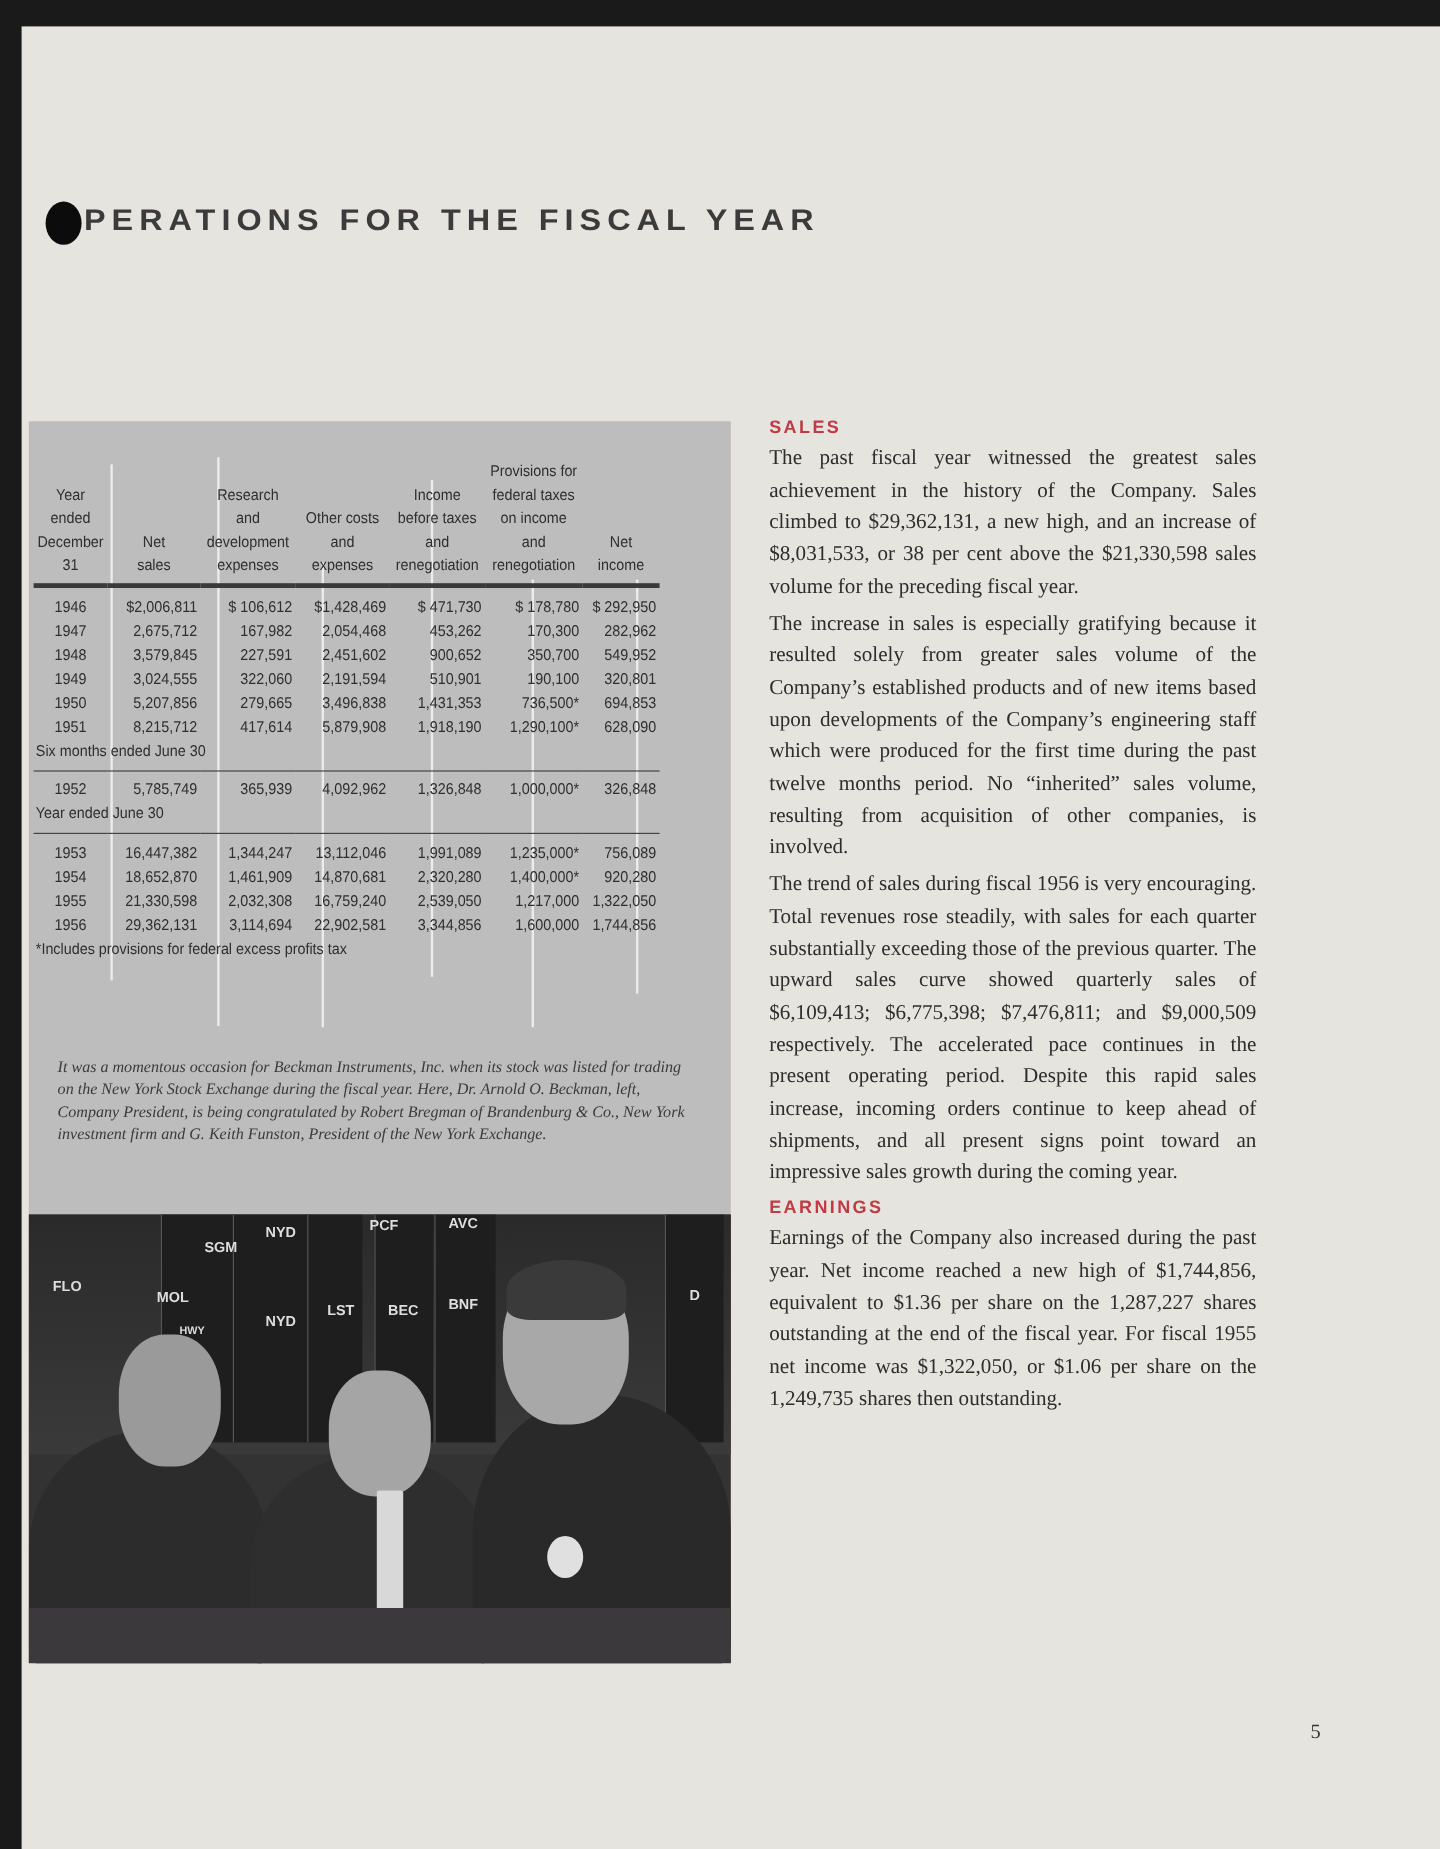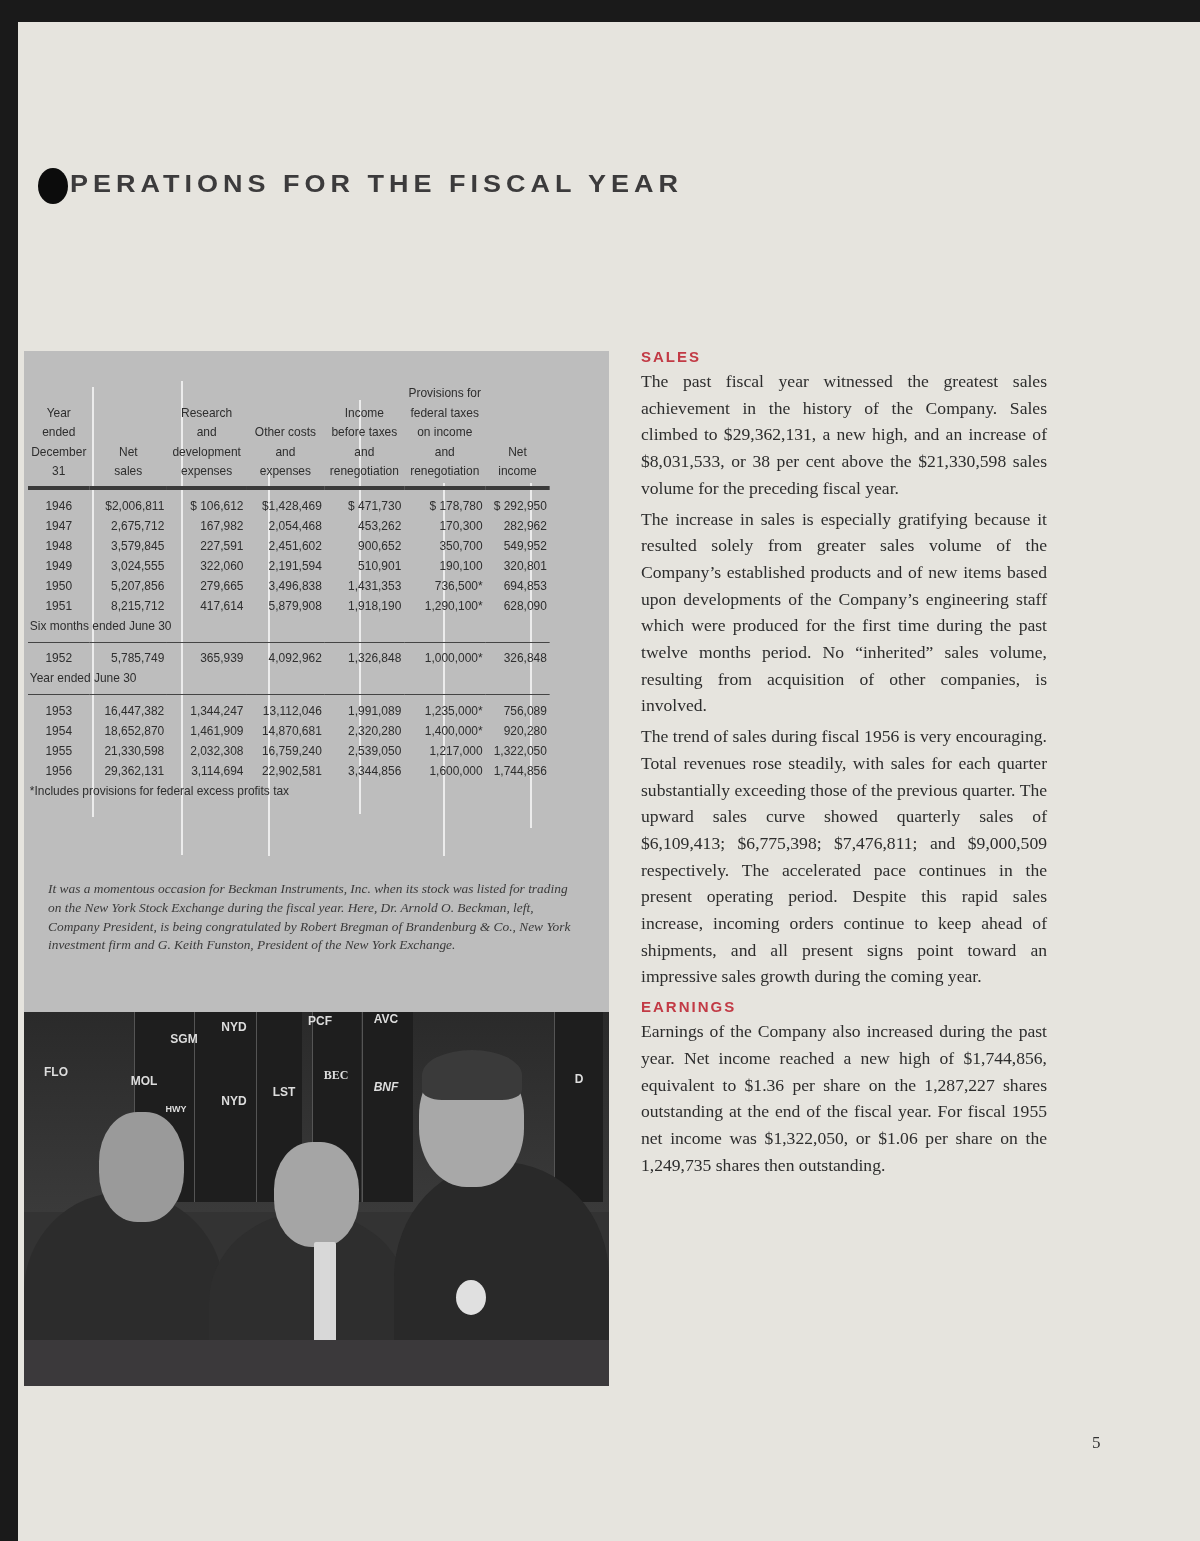--- a/index.html
+++ b/index.html
@@ -344,25 +344,25 @@
   <div class="panel" style="left:288px; top:0; width:48px; height:190px;"></div>
   <div class="panel" style="left:338px; top:0; width:50px; height:190px;"></div>
   <div class="panel" style="left:530px; top:0; width:48px; height:190px;"></div>
   <div class="ticker" style="left:12px; top:30px; width:40px;margin-top:23px;">FLO</div>
   <div class="ticker" style="left:274px; top:2px; width:44px;">PCF</div>
   <div class="ticker" style="left:340px; top:0px; width:44px;">AVC</div>
   <div class="ticker" style="left:140px; top:20px; width:40px;">SGM</div>
   <div class="ticker" style="left:190px; top:8px; width:40px;">NYD</div>
   <div class="ticker" style="left:100px; top:28px; width:40px;margin-top:34px;">MOL</div>
   <div class="ticker" style="left:240px; top:73px; width:40px;">LST</div>
-  <div class="ticker" style="left:292px; top:56px; width:40px;font-family:Liberation Serif, serif;">BEC</div>
-  <div class="ticker" style="left:342px; top:68px; width:40px;font-style:italic;">BNF</div>
+  <div class="ticker" style="left:292px; top:73px; width:40px;">BEC</div>
+  <div class="ticker" style="left:342px; top:68px; width:40px;">BNF</div>
   <div class="ticker" style="left:190px; top:82px; width:40px;">NYD</div>
   <div class="ticker" style="left:540px; top:60px; width:30px;">D</div>
-  <div class="ticker" style="left:132px; top:92px; width:40px; font-size:9px;">HWY</div>
+  <div class="ticker" style="left:116px; top:92px; width:40px; font-size:9px;">HWY</div>
 
   <div class="person" style="left:0; top:180px; width:200px; height:200px; background:#2c2c2c;"></div>
   <div class="person" style="left:75px; top:100px; width:85px; height:110px; background:#9a9a9a; border-radius:45%;"></div>
   <div class="person" style="left:185px; top:200px; width:200px; height:180px; background:#2e2e2e;"></div>
   <div class="person" style="left:250px; top:130px; width:85px; height:105px; background:#a5a5a5; border-radius:45%;"></div>
   <div class="person" style="left:290px; top:230px; width:22px; height:100px; background:#d8d8d8; border-radius:2px;"></div>
   <div class="person" style="left:370px; top:150px; width:215px; height:230px; background:#292929;"></div>
   <div class="person" style="left:395px; top:45px; width:105px; height:130px; background:#a8a8a8; border-radius:45%;"></div>
   <div class="person" style="left:398px; top:38px; width:100px; height:50px; background:#3a3a3a; border-radius:50% 50% 20% 20%;"></div>
   <div class="person" style="left:432px; top:268px; width:30px; height:35px; background:#e0e0e0; border-radius:50%;"></div>

